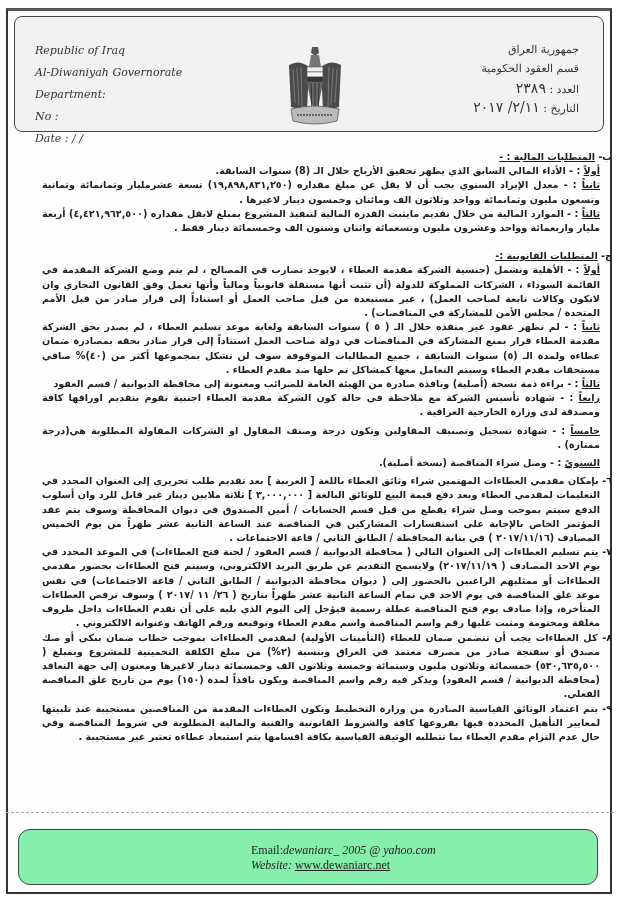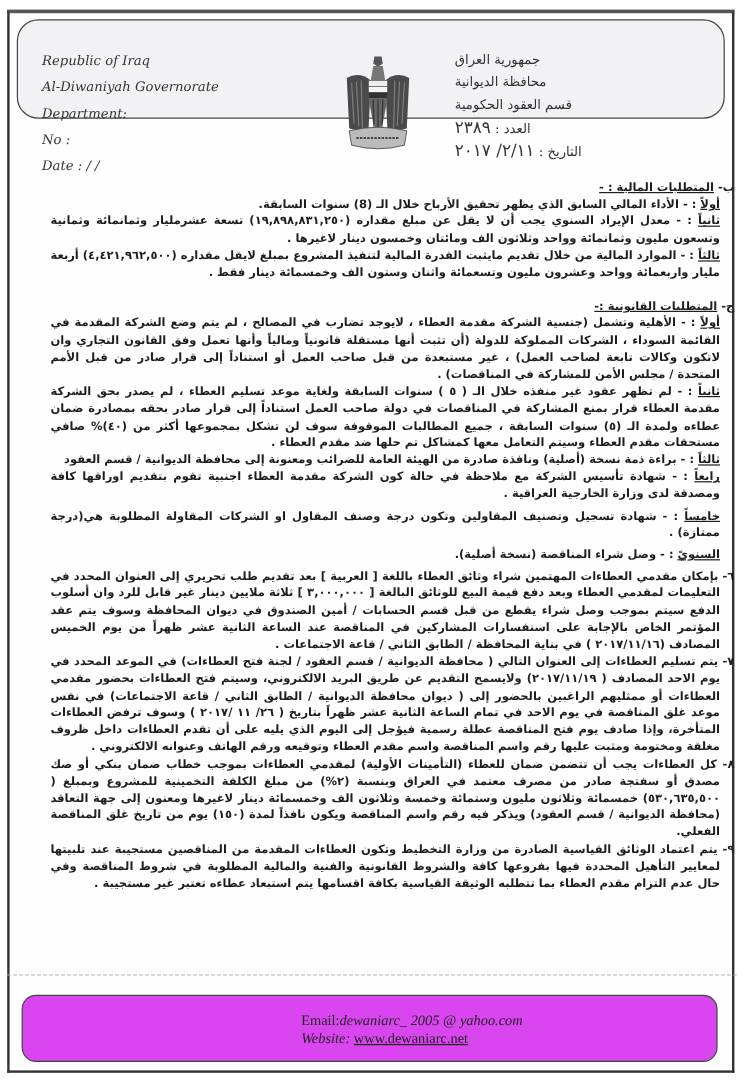--- a/index.html
+++ b/index.html
@@ -6,30 +6,30 @@
   body {
     width: 622px; height: 901px; background: #ffffff; position: relative; overflow: hidden;
     font-family: "DejaVu Sans", sans-serif; color: #1a1a1a;
   }
   .page-frame {
     position: absolute; left: 6px; top: 8px; width: 606px; height: 886px;
     border: 2px solid #333; border-top: 3px solid #555; box-sizing: border-box;
     background: #fefefe;
   }
   .header-box {
-    position: absolute; left: 14px; top: 16px; width: 590px; height: 83px;
-    border: 1.5px solid #444; border-radius: 18px; background: #f2f2f4; box-sizing: border-box;
+    position: absolute; left: 14px; top: 16px; width: 590px; height: 116px;
+    border: 1.5px solid #444; border-radius: 8px; background: #f2f2f4; box-sizing: border-box;
   }
   .header-left {
     position: absolute; left: 20px; top: 24px; width: 200px;
     font-family: "DejaVu Serif", serif; font-style: italic; font-size: 11px; color: #333;
   }
   .header-left div { height: 22px; line-height: 20px; }
   .header-right {
-    position: absolute; right: 24px; top: 24px; width: 200px; text-align: left; direction: rtl;
+    position: absolute; right: 24px; top: 24px; width: 200px; text-align: right; direction: rtl;
     font-family: "DejaVu Serif", serif; font-size: 11px; color: #333;
   }
   .header-right div { height: 19px; line-height: 18px; }
   .header-right .num { font-size: 14px; }
   .emblem { position: absolute; left: 270px; top: 26px; width: 60px; height: 92px; }
   .body-text {
     position: absolute; left: 26px; top: 150px; width: 570px; direction: rtl; text-align: justify;
     font-family: "DejaVu Sans", sans-serif; font-size: 9.6px; font-weight: bold; line-height: 14.2px;
     color: #1e1e1e;
     margin-left: 16px;
@@ -38,21 +38,21 @@
   .sec-title { margin-top: 0; }
   .sec-title span.u { text-decoration: underline; }
   .gap { height: 14px; }
   .gap-s { height: 4px; }
   .indent { padding-right: 12px; }
   .num-item { padding-right: 12px; text-indent: -12px; }
   u { text-decoration: underline; }
   .divider { position: absolute; left: 6px; top: 812px; width: 608px; border-top: 1px dashed #aaa; }
   .footer-box {
     position: absolute; left: 18px; top: 829px; width: 580px; height: 56px;
-    border: 1.5px solid #444; border-radius: 12px; background: #d946ef; box-sizing: border-box;
+    border: 1.5px solid #444; border-radius: 12px; background: #86efac; box-sizing: border-box;
   }
   .footer-text {
     position: absolute; left: 232px; top: 13px; font-family: "Liberation Serif", serif; font-size: 12px; color: #222;
     line-height: 15px;
   }
   .footer-text .it { font-style: italic; }
   .footer-text .link { text-decoration: underline; }
 </style>
 </head>
 <body>
@@ -78,21 +78,20 @@
     <rect x="22" y="29" width="16" height="5" fill="#f6f6f6" stroke="#555" stroke-width="0.6"></rect>
     <rect x="22" y="34" width="16" height="5" fill="#333" stroke="#555" stroke-width="0.6"></rect>
     <path d="M22 39 L38 39 L34 60 L30 66 L26 60 Z" fill="#666"></path>
     <path d="M26 40 L27 72 M30 40 L30 74 M34 40 L33 72" stroke="#333" stroke-width="1"></path>
     <path d="M6 66 Q30 60 54 66 L52 78 Q30 84 8 78 Z" fill="#bbb" stroke="#555" stroke-width="0.8"></path>
     <path d="M12 72 L48 72" stroke="#444" stroke-width="1.5" stroke-dasharray="2,1"></path>
   </svg>
 
   <div class="header-right">
     <div>جمهورية العراق</div>
-    <div>محافظة الديوانية</div>
     <div>قسم العقود الحكومية</div>
     <div>
       <span>العدد :</span>
       <span class="num">٢٣٨٩</span>
     </div>
     <div>
       <span>التاريخ :</span>
       <span class="num">٢/١١/ ٢٠١٧</span>
     </div>
   </div>

